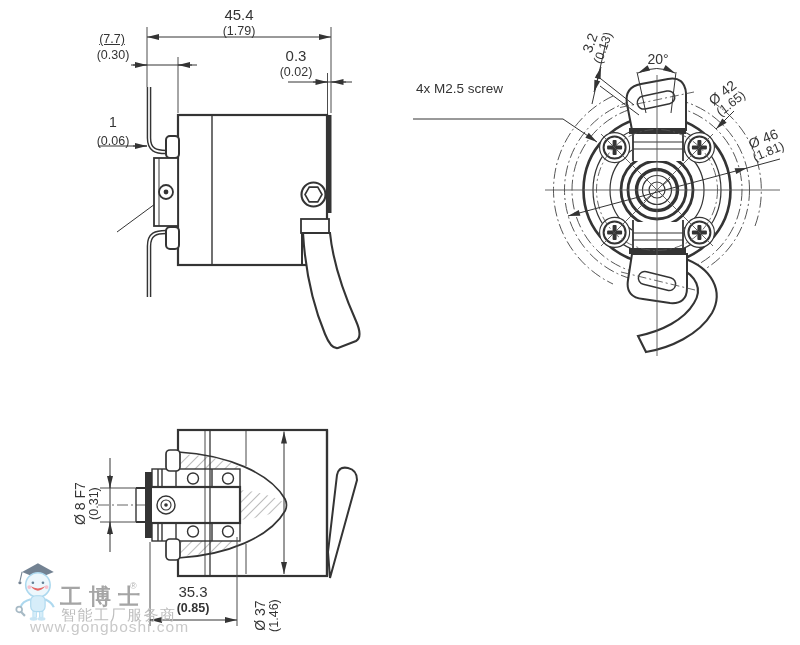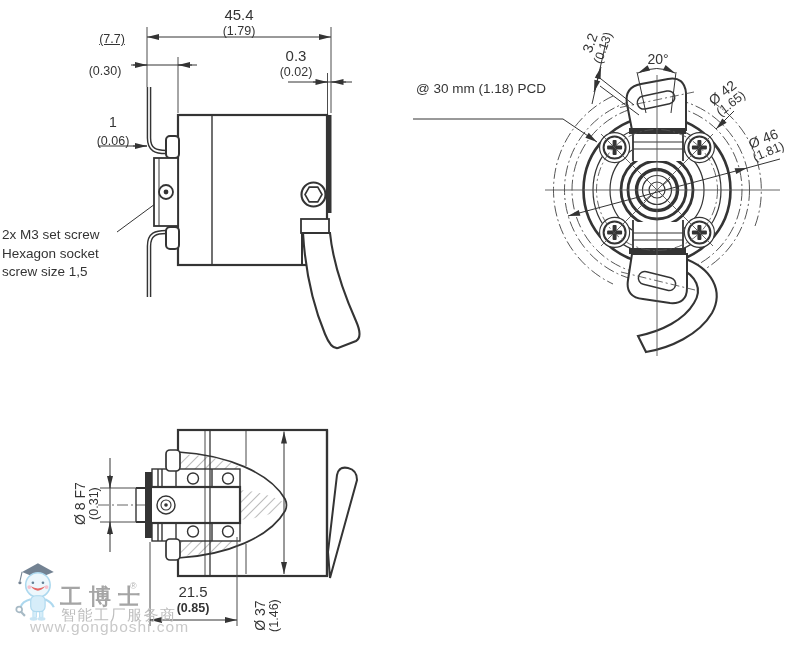--- a/index.html
+++ b/index.html
@@ -282,53 +282,48 @@
     <rect x="29" y="73" width="5" height="8" fill="#cfeaf8" stroke="#9fd2ec"></rect>
     <rect x="38" y="73" width="5" height="8" fill="#cfeaf8" stroke="#9fd2ec"></rect>
     <ellipse cx="30" cy="83" rx="5.5" ry="2.6" fill="#bfe0f2"></ellipse>
     <ellipse cx="41" cy="83" rx="5.5" ry="2.6" fill="#bfe0f2"></ellipse>
   </g>
 </svg>
 
   <div class="lbl big" style="left:209px;top:7px;width:60px;">45.4</div>
   <div class="lbl small" style="left:209px;top:24px;width:60px;">(1.79)</div>
   <div class="lbl small" style="left:82px;top:32px;width:60px;text-decoration:underline;">(7.7)</div>
-  <div class="lbl small" style="left:75px;top:48px;width:60px;margin-top:16px;">(0.30)</div>
+  <div class="lbl small" style="left:83px;top:48px;width:60px;">(0.30)</div>
   <div class="lbl big" style="left:266px;top:48px;width:60px;">0.3</div>
   <div class="lbl small" style="left:266px;top:65px;width:60px;">(0.02)</div>
   <div class="lbl mid" style="left:83px;top:115px;width:60px;">1</div>
   <div class="lbl small" style="left:83px;top:134px;width:60px;">(0.06)</div>
-  <div class="note" style="position:absolute;left:2px;top:226px;">
-    <div>2x M3 set screw</div>
-    <div>Hexagon socket</div>
-    <div>screw size 1,5</div>
-  </div>
 
   <div class="note" style="position:absolute;left:416px;top:80px;">
-    <div>@ 30 mm (1.18) PCD</div>
+    <div>4x M2.5 screw</div>
   </div>
   <div class="rlbl cxy" style="left:567px;top:31px;transform:rotate(-70deg);">
     <span class="mid">3.2</span>
     <span class="small">(0.13)</span>
   </div>
   <div class="lbl mid" style="left:628px;top:52px;width:60px;">20°</div>
   <div class="rlbl cxy" style="left:697px;top:84px;transform:rotate(-38deg);">
     <span class="mid">Ø 42</span>
     <span class="small">(1.65)</span>
   </div>
   <div class="rlbl cxy" style="left:736px;top:131px;transform:rotate(-22deg);">
     <span class="mid">Ø 46</span>
     <span class="small">(1.81)</span>
   </div>
 
   <div class="rlbl cxy" style="left:58px;top:489px;transform:rotate(-90deg);">
     <span class="mid">Ø 8 F7</span>
     <span class="small">(0.31)</span>
   </div>
-  <div class="lbl big" style="left:163px;top:584px;width:60px;">21.5</div>
+  <div class="lbl big" style="left:163px;top:584px;width:60px;">35.3</div>
   <div class="lbl small" style="left:163px;top:601px;width:60px;font-weight:bold;">(0.85)</div>
   <div class="rlbl cxy" style="left:238px;top:601px;transform:rotate(-90deg);">
     <span class="mid">Ø 37</span>
     <span class="small">(1.46)</span>
   </div>
 
   <div class="wm-brand" style="left:60px;top:582px;">工博士</div>
   <div class="wm-reg" style="left:130px;top:581px;">®</div>
   <div class="wm-tag" style="left:61px;top:606px;">智能工厂服务商</div>
   <div class="wm-url" style="left:10px;top:618px;margin-left:20px;">www.gongboshi.com</div>

